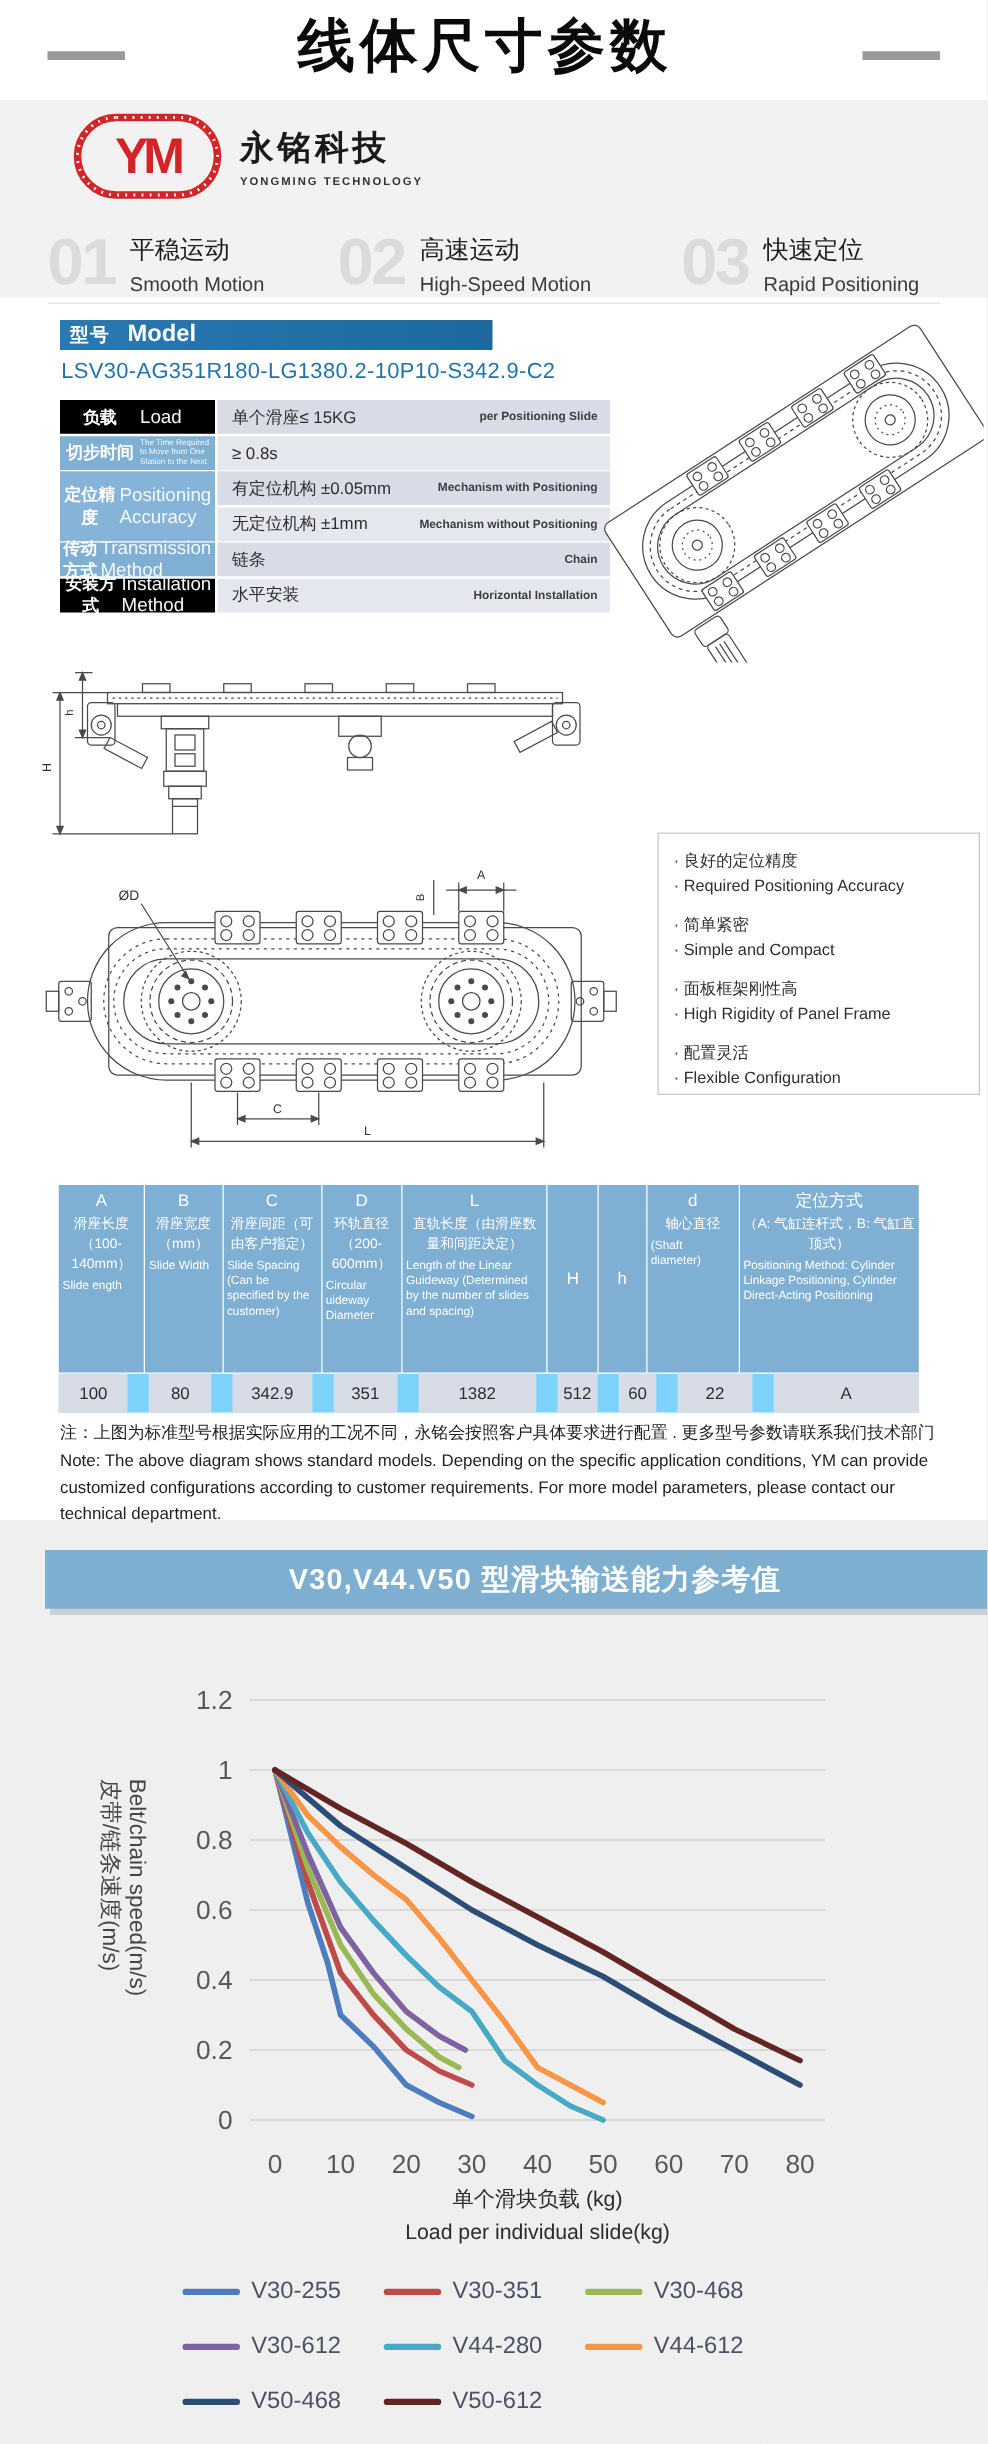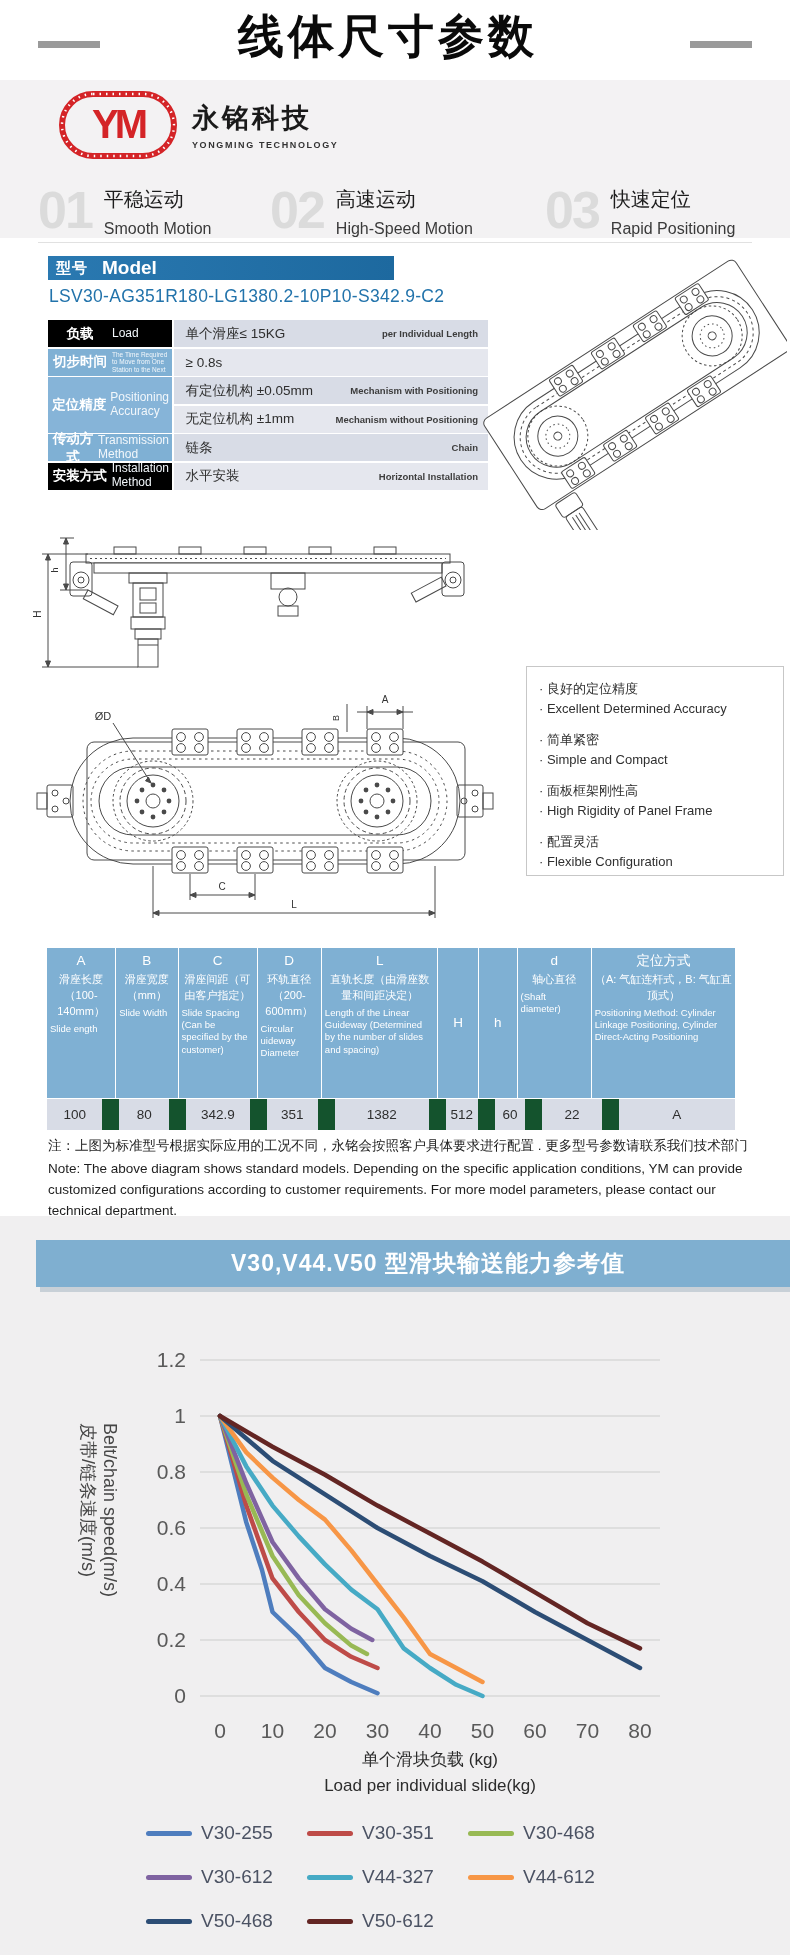--- a/index.html
+++ b/index.html
@@ -34,21 +34,21 @@
              background:linear-gradient(90deg,#2a79b1,#1d699f);display:flex;align-items:center;padding-left:8px;box-sizing:border-box;}
   .model-bar .cn{color:#fff;font-size:15px;font-weight:bold;letter-spacing:1px;}
   .model-bar .en{color:#fff;font-size:19px;font-weight:bold;margin-left:14px;}
   .model-number{position:absolute;left:49px;top:286px;font-size:17.5px;color:#2273ab;letter-spacing:.3px;}
 
   
   .spec{position:absolute;left:48px;top:320px;width:440px;display:grid;
         grid-template-columns:124px 314.5px;grid-auto-rows:27px;gap:1.5px;background:#fff;}
   .lbl{display:flex;align-items:center;background:#83b2d6;}
   .lbl .lcn{width:64px;text-align:center;font-size:13.5px;font-weight:bold;color:#fff;}
-  .lbl .len{flex:1;font-size:12px;line-height:1.15;color:#f2f7fb;padding-right:3px;}
+  .lbl .len{flex:1;font-size:15px;line-height:1.15;color:#f2f7fb;padding-right:3px;}
   .lbl .tiny{font-size:6.5px;}
   .lbl.a{background:#000000;} .lbl.b{background:#7fb0d4;} .lbl.c{background:#86b4d8;}
   .lbl.span2{grid-row:span 2;}
   .val{display:flex;align-items:center;justify-content:space-between;padding:0 10px 0 12px;}
   .val .vcn{font-size:13.5px;color:#2e2e2e;}
   .val .ven{font-size:9.5px;color:#3d3d3d;font-weight:bold;}
   .val.d1{background:#d8dce6;} .val.d2{background:#e5e7ee;}
 
   
   .drawing{stroke:#4a4a4a;fill:none;stroke-width:1;}
@@ -62,21 +62,21 @@
 
   
   .dim{position:absolute;left:47px;top:948px;width:688px;background:#fff;}
   .dim-head{display:flex;gap:1px;background:#fff;}
   .dim-hcell{background:#7fb0d3;color:#fff;box-sizing:border-box;padding:5px 3px;display:flex;
              flex-direction:column;align-items:center;height:150px;}
   .dim-hcell.mid{justify-content:center;}
   .dl{font-size:13.5px;line-height:1.25;text-align:center;}
   .dc{font-size:11px;line-height:1.45;text-align:center;margin-top:2px;}
   .de{font-size:9.5px;line-height:1.3;text-align:left;margin-top:3px;width:100%;}
-  .dim-vals{display:flex;gap:17px;background:#14532d;margin-top:1px;}
+  .dim-vals{display:flex;gap:17px;background:#7dd3fc;margin-top:1px;}
   .dim-vcell{background:#d8dce6;height:31px;display:flex;align-items:center;justify-content:center;
              font-size:13.5px;color:#2e2e2e;box-sizing:border-box;}
 
   
   .notes{position:absolute;left:48px;top:1136px;width:706px;}
   .note-cn{font-size:13.5px;color:#1e1e1e;line-height:1.55;}
   .note-en{font-size:13.5px;color:#1e1e1e;line-height:1.55;margin-top:2px;}
 
   
   .chart-bar{position:absolute;left:36px;top:1240px;width:784px;height:47px;background:#7fafd0;
@@ -147,21 +147,21 @@
   </div>
   <div class="model-number">LSV30-AG351R180-LG1380.2-10P10-S342.9-C2</div>
 
   <div class="spec">
     <div class="lbl a">
       <span class="lcn">负载</span>
       <span class="len">Load</span>
       </div>
     <div class="val d1">
       <span class="vcn">单个滑座≤ 15KG</span>
-      <span class="ven">per Individual Length</span>
+      <span class="ven">per Positioning Slide</span>
       </div>
 
     <div class="lbl b">
       <span class="lcn">切步时间</span>
       <span class="len tiny">The Time Required to Move from One Station to the Next</span>
       </div>
     <div class="val d2">
       <span class="vcn">≥ 0.8s</span>
       <span class="ven"></span>
       </div>
@@ -333,21 +333,21 @@
       <line x1="32" y1="66" x2="60" y2="66"></line>
       <path d="M38 14 l-2.5 6 l5 0 z" fill="#4a4a4a"></path>
         <path d="M38 66 l-2.5 -6 l5 0 z" fill="#4a4a4a"></path>
       <line x1="32" y1="14" x2="46" y2="14"></line>
       <text x="30" y="46" font-size="9" transform="rotate(-90 30 46)" text-anchor="middle">h</text>
     </g>
   </svg>
 
   <div class="highlights" id="highlights">
       <div class="hl-line">· 良好的定位精度</div>
-      <div class="hl-line">· Excellent Determined Accuracy</div>
+      <div class="hl-line">· Required Positioning Accuracy</div>
       <div class="hl-gap"></div>
       <div class="hl-line">· 简单紧密</div>
       <div class="hl-line">· Simple and Compact</div>
       <div class="hl-gap"></div>
       <div class="hl-line">· 面板框架刚性高</div>
       <div class="hl-line">· High Rigidity of Panel Frame</div>
       <div class="hl-gap"></div>
       <div class="hl-line">· 配置灵活</div>
       <div class="hl-line">· Flexible Configuration</div>
     </div>
@@ -610,21 +610,21 @@
       <div class="legend-item">
         <span class="legend-swatch" style="background: rgb(152, 185, 84);"></span>
         <span class="legend-label">V30-468</span>
       </div>
       <div class="legend-item">
         <span class="legend-swatch" style="background: rgb(127, 99, 161);"></span>
         <span class="legend-label">V30-612</span>
       </div>
       <div class="legend-item">
         <span class="legend-swatch" style="background: rgb(70, 170, 197);"></span>
-        <span class="legend-label">V44-327</span>
+        <span class="legend-label">V44-280</span>
       </div>
       <div class="legend-item">
         <span class="legend-swatch" style="background: rgb(247, 150, 70);"></span>
         <span class="legend-label">V44-612</span>
       </div>
       <div class="legend-item">
         <span class="legend-swatch" style="background: rgb(44, 77, 117);"></span>
         <span class="legend-label">V50-468</span>
       </div>
       <div class="legend-item">

